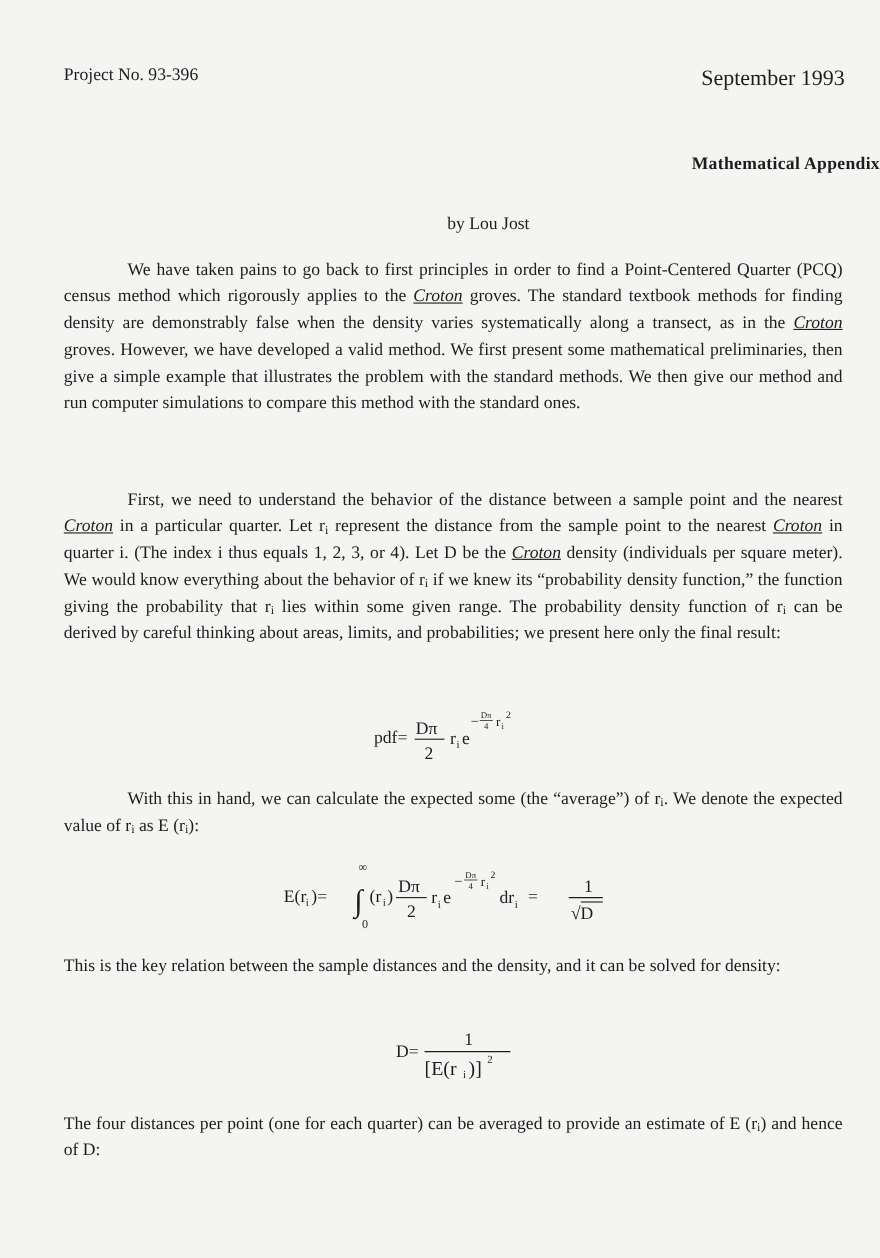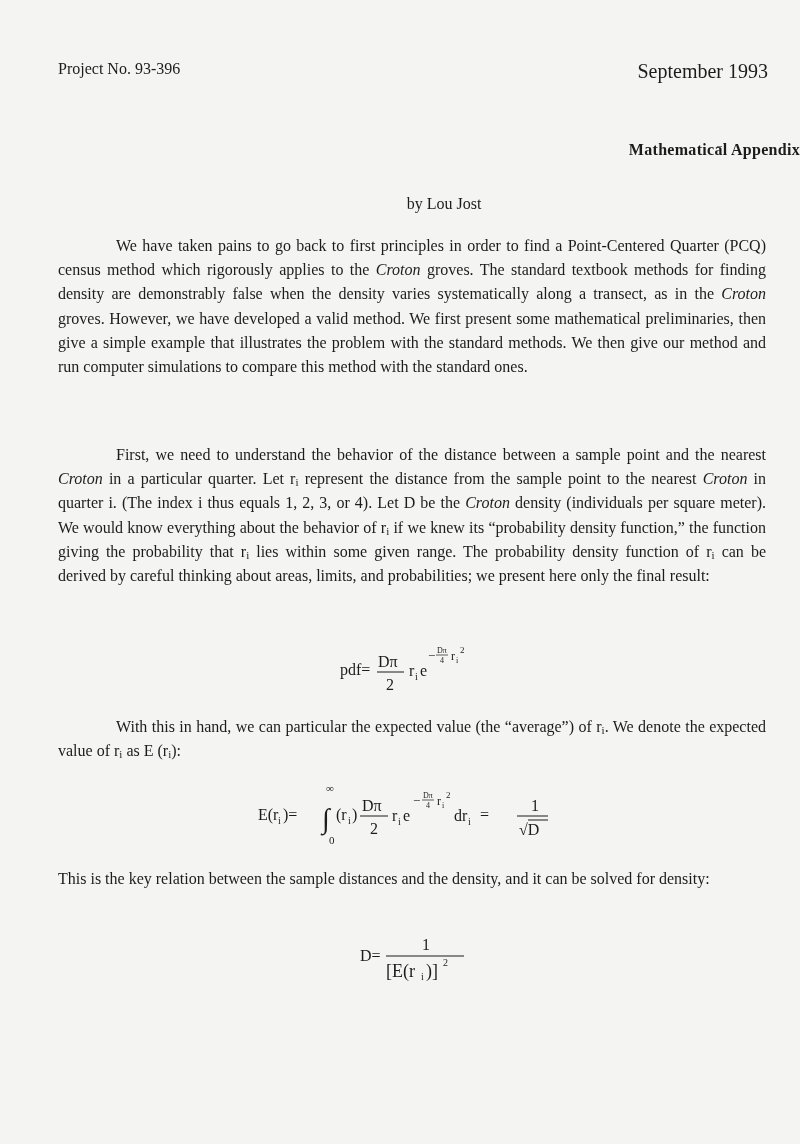--- a/index.html
+++ b/index.html
@@ -15,21 +15,21 @@
   .header-right { position: absolute; right: 32px; top: 60px; font-size: 20px; }
   .title { position: absolute; left: 0; width: 800px; top: 141px; text-align: right; font-size: 16px; font-weight: bold; letter-spacing: 0.3px; }
   .byline { position: absolute; left: 0; width: 800px; top: 195px; text-align: center; font-size: 16px; padding-left: 44px; }
   .para { position: absolute; left: 58px; width: 708px; font-size: 16px; line-height: 24.2px; text-align: justify; }
   .para .indent { display: inline-block; width: 58px; }
   .p1 { top: 234px; }
   .p2 { top: 443px; }
   .p3 { top: 715px; }
   .p4 { top: 867px; }
   .p5 { top: 1010px; }
-  .it { font-style: italic; }
+  .it { font-style: italic; text-decoration: underline; }
   sub { font-size: 11px; vertical-align: -2px; line-height: 0; }
   .eq { position: absolute; font-family: "Liberation Serif", serif; font-size: 16px; }
   .eq svg { overflow: visible; }
   .eq text { font-family: "Liberation Serif", serif; fill: #1c1c1c; }
   .footer { position: absolute; left: 0; width: 800px; top: 1143px; text-align: center; font-size: 16px; }
   .tick { position: absolute; left: 717px; top: 146px; width: 5px; height: 1px; background: #777; }
 </style>
 </head>
 <body>
 
@@ -58,21 +58,21 @@
       <text x="88" y="18" font-size="13">−</text>
       <text x="97" y="11" font-size="8">Dπ</text>
       <line x1="96" y1="13" x2="108" y2="13" stroke="#1c1c1c" stroke-width="0.7"></line>
       <text x="100" y="21" font-size="8">4</text>
       <text x="111" y="18" font-size="12">r</text>
       <text x="116" y="21" font-size="8">i</text>
       <text x="120" y="11" font-size="9">2</text>
     </svg>
   </div>
 
-  <div class="para p3"><span class="indent"></span><span>With this in hand, we can particular the expected value (the “average”) of r</span><sub>i</sub><span>.  We denote the expected value of r</span><sub>i</sub><span> as E (r</span><sub>i</sub><span>):</span></div>
+  <div class="para p3"><span class="indent"></span><span>With this in hand, we can calculate the expected some (the “average”) of r</span><sub>i</sub><span>.  We denote the expected value of r</span><sub>i</sub><span> as E (r</span><sub>i</sub><span>):</span></div>
 
   <div class="eq" style="left:258px; top:778px;">
     <svg width="300" height="72">
       <text x="68" y="14" font-size="11">∞</text>
       <text x="0" y="42" font-size="16">E(r</text>
       <text x="20" y="46" font-size="10">i</text>
       <text x="25" y="42" font-size="16">)=</text>
       <text x="64" y="50" font-size="28">∫</text>
       <text x="71" y="66" font-size="11">0</text>
       <text x="78" y="42" font-size="16">(r</text>
@@ -108,15 +108,16 @@
       <text x="0" y="33" font-size="16">D=</text>
       <text x="62" y="22" font-size="16">1</text>
       <line x1="26" y1="28" x2="104" y2="28" stroke="#1c1c1c" stroke-width="1"></line>
       <text x="26" y="49" font-size="18">[E(r</text>
       <text x="61" y="52" font-size="10">i</text>
       <text x="66" y="49" font-size="18">)]</text>
       <text x="83" y="38" font-size="10">2</text>
     </svg>
   </div>
 
+  <div class="para p5"><span>The four distances per point (one for each quarter) can be averaged to provide an estimate of E (r</span><sub>i</sub><span>) and hence of D:</span></div>
 
   <div class="footer">page 17</div>
 </div>
 
 </body></html>

